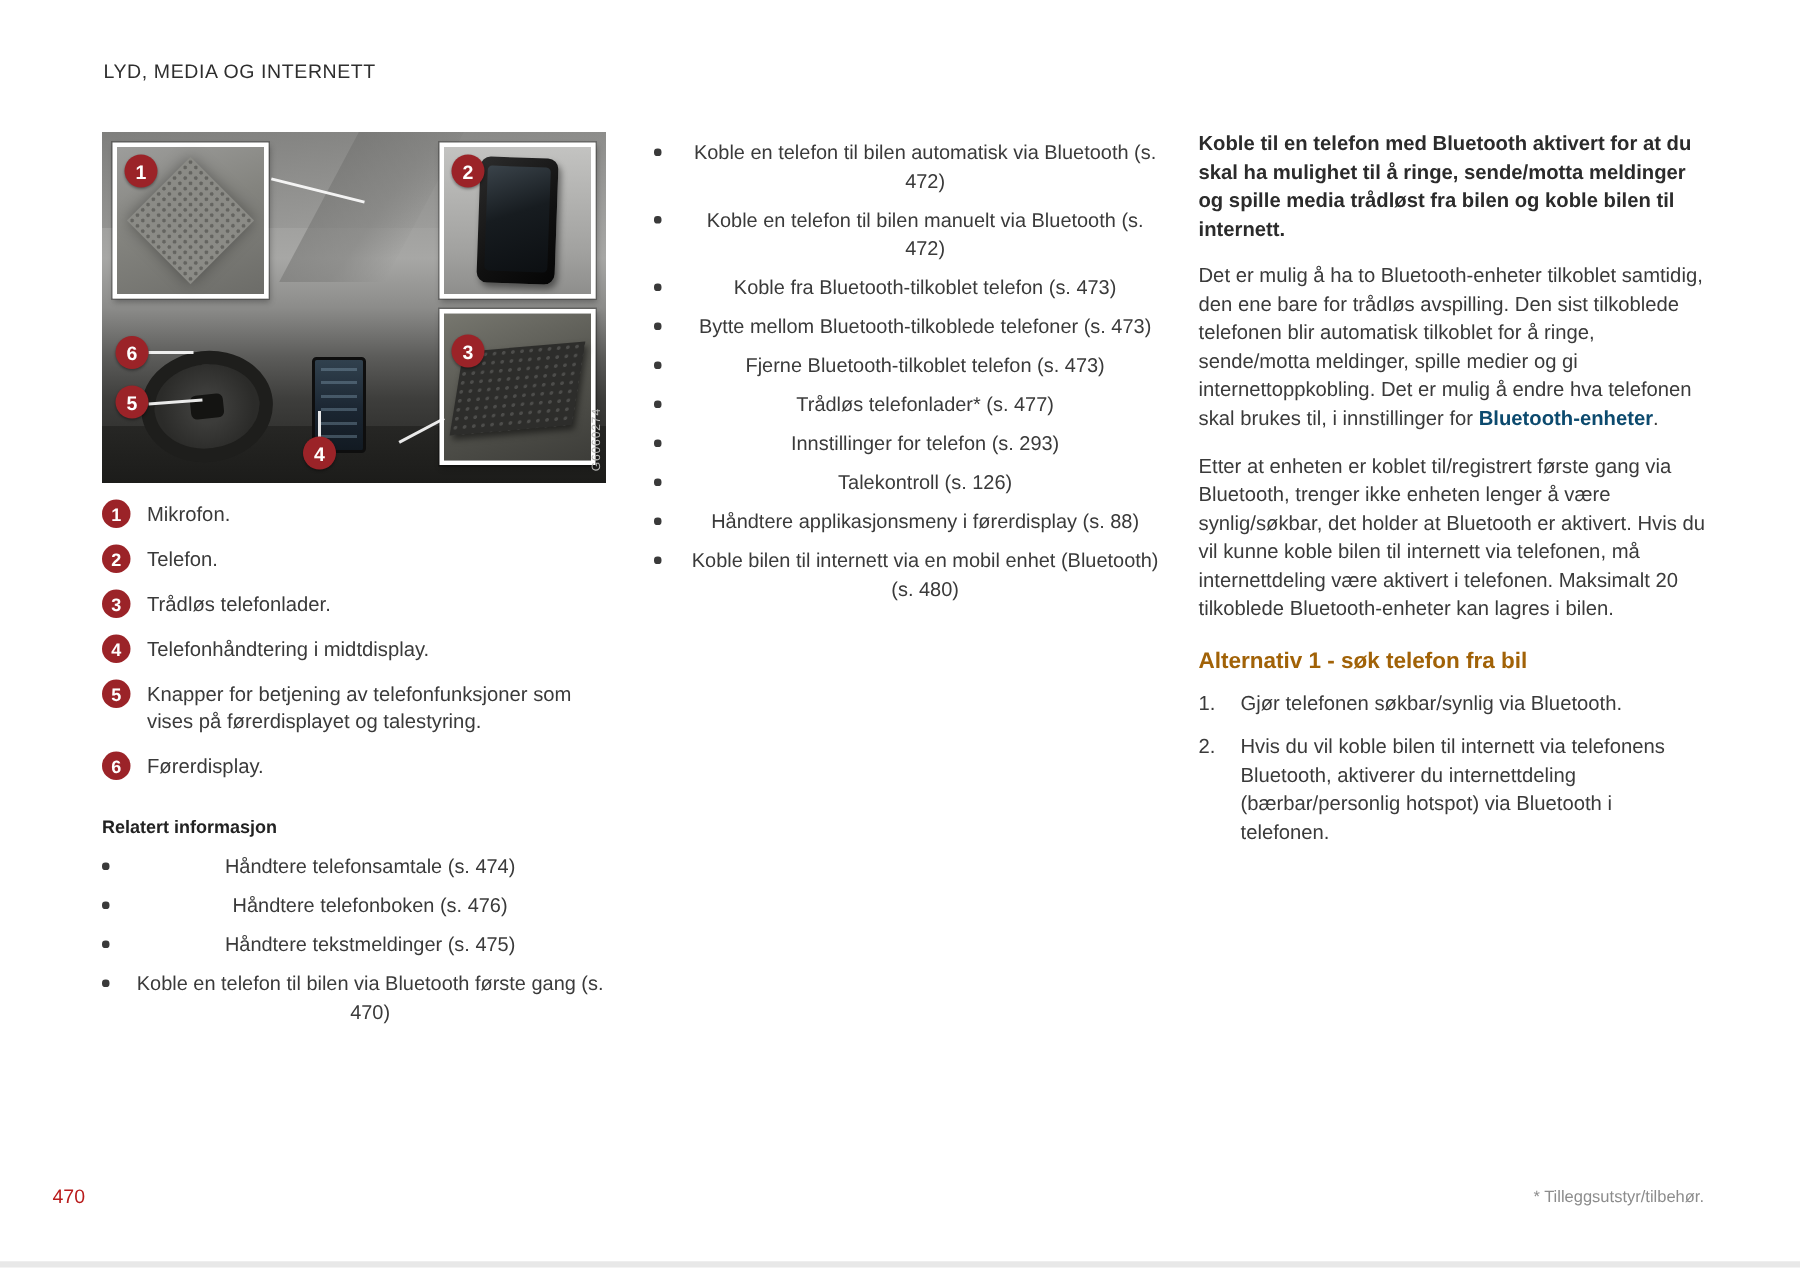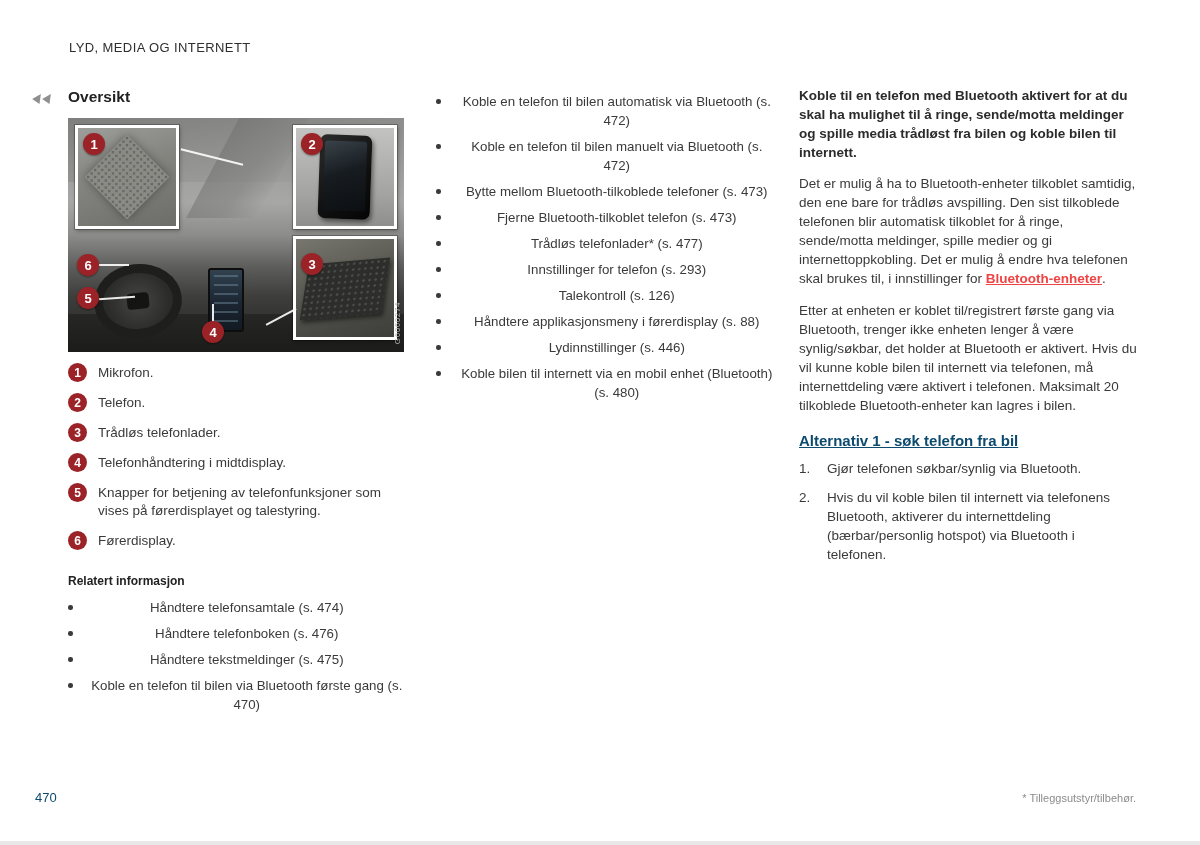--- a/index.html
+++ b/index.html
@@ -126,49 +126,40 @@
   ul.bullets .dot { flex:0 0 auto; width:4.5px; height:4.5px; border-radius:50%; background:#3a3a3a; margin-top:7px; }
   ul.bullets .txt { flex:1;text-align:center; }
 
   
   h1.article-title {
     font-size:17.5px; font-weight:bold; color:#1d1d1d; line-height:21px; margin-bottom:9px;
     text-shadow:1.4px 1.4px 0 rgba(125,125,125,.55);
   }
   p.lead { font-size:13.5px; font-weight:bold; line-height:19px; color:#2b2b2b; margin-bottom:12px; }
   p.body { font-size:13.5px; line-height:19px; margin-bottom:13px; }
-  .b { font-weight:bold; color:#ef4444;text-decoration:underline; }
-  h3.alt { font-size:15px; font-weight:bold; color:#0c4a6e; margin:17px 0 10px;text-decoration:underline; }
+  .b { font-weight:bold; color:#0c4a6e; }
+  h3.alt { font-size:15px; font-weight:bold; color:#a16207; margin:17px 0 10px; }
   ol.steps { list-style:none; }
   ol.steps li { display:flex; gap:11px; margin-bottom:10px; font-size:13.5px; line-height:19px; }
   ol.steps .num { flex:0 0 17px; }
   ol.steps .stxt { flex:1; }
 
   
-  .pageno { position:absolute; left:35px; bottom:36px; font-size:13px; color:#0c4a6e; }
+  .pageno { position:absolute; left:35px; bottom:36px; font-size:13px; color:#b91c1c; }
   .footnote { position:absolute; right:64px; bottom:37px; font-size:11px; color:#8c8c8c; }
 </style>
 </head>
 <body>
 
 <div class="sheet">
 
   <div class="running-header">LYD, MEDIA OG INTERNETT</div>
 
   <div class="col col-left">
 
-    <div class="section-head">
-      <span class="nav-back">
-        <svg width="20" height="12" viewBox="0 0 20 12">
-          <polygon points="9,1 9,11 1,6" fill="#8f8f8f" transform="skewX(-8)"></polygon>
-          <polygon points="19,1 19,11 11,6" fill="#8f8f8f" transform="skewX(-8)"></polygon>
-        </svg>
-      </span>
-      <h2 class="sec">Oversikt</h2>
-    </div>
 
     <div class="figure">
       <div class="photo"></div>
       <div class="ceiling"></div>
       <div class="pillar"></div>
       <div class="dashband"></div>
       <div class="wheel">
         <div class="wheel-hub"></div>
       </div>
       <div class="screen">
@@ -256,20 +247,24 @@
       <li>
         <span class="dot"></span>
         <span class="txt">Koble en telefon til bilen automatisk via Bluetooth (s. 472)</span>
       </li>
       <li>
         <span class="dot"></span>
         <span class="txt">Koble en telefon til bilen manuelt via Bluetooth (s. 472)</span>
       </li>
       <li>
         <span class="dot"></span>
+        <span class="txt">Koble fra Bluetooth-tilkoblet telefon (s. 473)</span>
+      </li>
+      <li>
+        <span class="dot"></span>
         <span class="txt">Bytte mellom Bluetooth-tilkoblede telefoner (s. 473)</span>
       </li>
       <li>
         <span class="dot"></span>
         <span class="txt">Fjerne Bluetooth-tilkoblet telefon (s. 473)</span>
       </li>
       <li>
         <span class="dot"></span>
         <span class="txt">Trådløs telefonlader* (s. 477)</span>
       </li>
@@ -277,24 +272,20 @@
         <span class="dot"></span>
         <span class="txt">Innstillinger for telefon (s. 293)</span>
       </li>
       <li>
         <span class="dot"></span>
         <span class="txt">Talekontroll (s. 126)</span>
       </li>
       <li>
         <span class="dot"></span>
         <span class="txt">Håndtere applikasjonsmeny i førerdisplay (s. 88)</span>
-      </li>
-      <li>
-        <span class="dot"></span>
-        <span class="txt">Lydinnstillinger (s. 446)</span>
       </li>
       <li>
         <span class="dot"></span>
         <span class="txt">Koble bilen til internett via en mobil enhet (Bluetooth) (s. 480)</span>
       </li>
     </ul>
   </div>
 
   <div class="col col-right">
     <p class="lead">Koble til en telefon med Bluetooth aktivert for at du skal ha mulighet til å ringe, sende/motta meldinger og spille media trådløst fra bilen og koble bilen til internett.</p>

